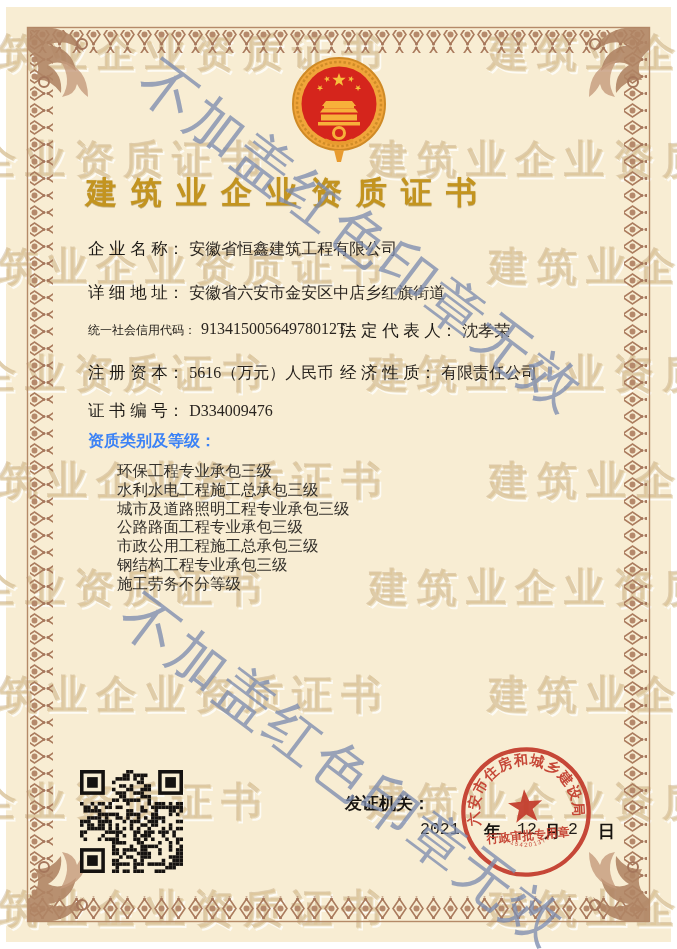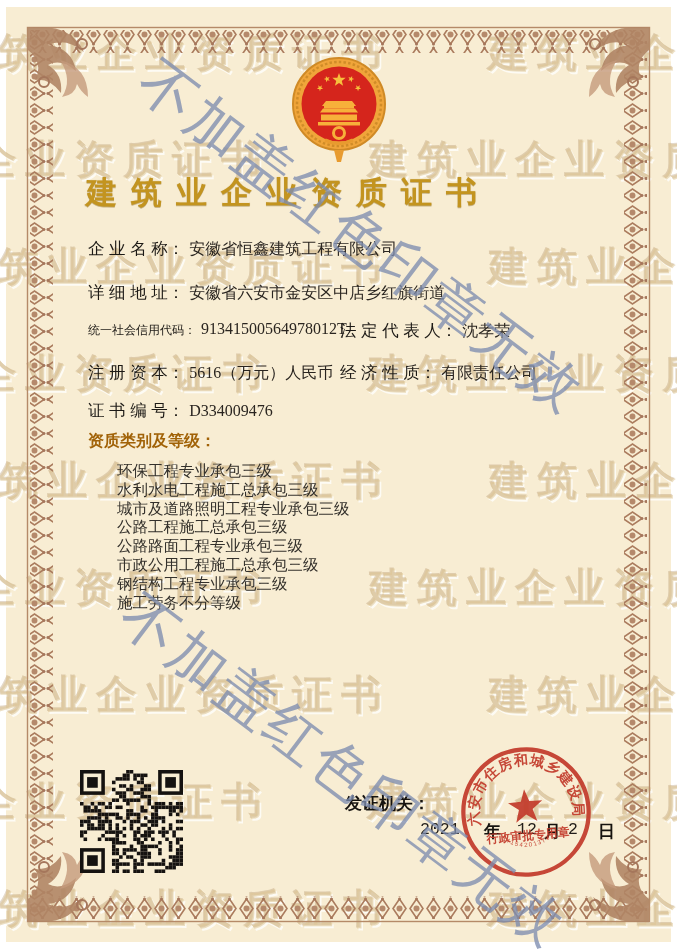--- a/index.html
+++ b/index.html
@@ -22,21 +22,21 @@
          font-size:31px;font-weight:700;letter-spacing:14px;text-indent:14px;
          color:var(--title-gold,#c3941f);
          text-shadow:0 1px 0 rgba(120,86,10,.35),0 0 1px rgba(150,110,20,.4);}
   
   .content{position:absolute;inset:0;z-index:3;color:var(--ink,#221e1a);}
   .row{position:absolute;left:88px;white-space:nowrap;}
   .flabel{font-weight:400;font-size:16.5px;color:#1d1a16;}
   .flabel.small{font-size:12px;}
   .fvalue{font-family:"Liberation Serif",serif;font-size:16px;margin-left:5px;color:#2a2520;}
   .rightcol{position:absolute;left:340px;top:0;white-space:nowrap;}
-  .qual-heading{position:absolute;left:88px;top:431px;font-weight:700;font-size:16px;color:#a16207;}
+  .qual-heading{position:absolute;left:88px;top:431px;font-weight:700;font-size:16px;color:#3b82f6;}
   .qual-list{position:absolute;left:117px;top:462px;font-family:Liberation Serif, serif;
              font-size:15.5px;line-height:18.8px;color:#33302b;}
   
   #qr-box{position:absolute;left:80px;top:770px;width:103px;height:103px;z-index:3;background:transparent;}
   
   .issuer{position:absolute;left:345px;top:792px;font-weight:700;font-size:17px;z-index:3;color:#16130f;text-align:center;}
   .dateline{position:absolute;left:420px;top:820px;width:215px;height:24px;z-index:3;}
   .dateline span{position:absolute;top:0;}
   .dnum{font-family:Liberation Mono, monospace;font-size:16.5px;color:#221e1a;}
   .dunit{font-weight:700;font-size:17px;color:#16130f;}
@@ -145,21 +145,20 @@
     </div>
     <div class="row" style="top:400px;width:540px">
       <span class="flabel">证 书 编 号：</span><span class="fvalue">D334009476</span>
     </div>
 
     <div class="qual-heading">资质类别及等级：</div>
     <div class="qual-list">
       <div>环保工程专业承包三级</div>
       <div>水利水电工程施工总承包三级</div>
       <div>城市及道路照明工程专业承包三级</div>
-      <div>公路工程施工总承包三级</div>
       <div>公路路面工程专业承包三级</div>
       <div>市政公用工程施工总承包三级</div>
       <div>钢结构工程专业承包三级</div>
       <div>施工劳务不分等级</div>
     </div>
   </div>
 
   <svg id="qr-box" viewBox="0 0 101.5 101.5">
     <g id="qr-cells" fill="#151210">
         <rect x="45.5" y="0.0" width="3.5" height="3.5"></rect>

